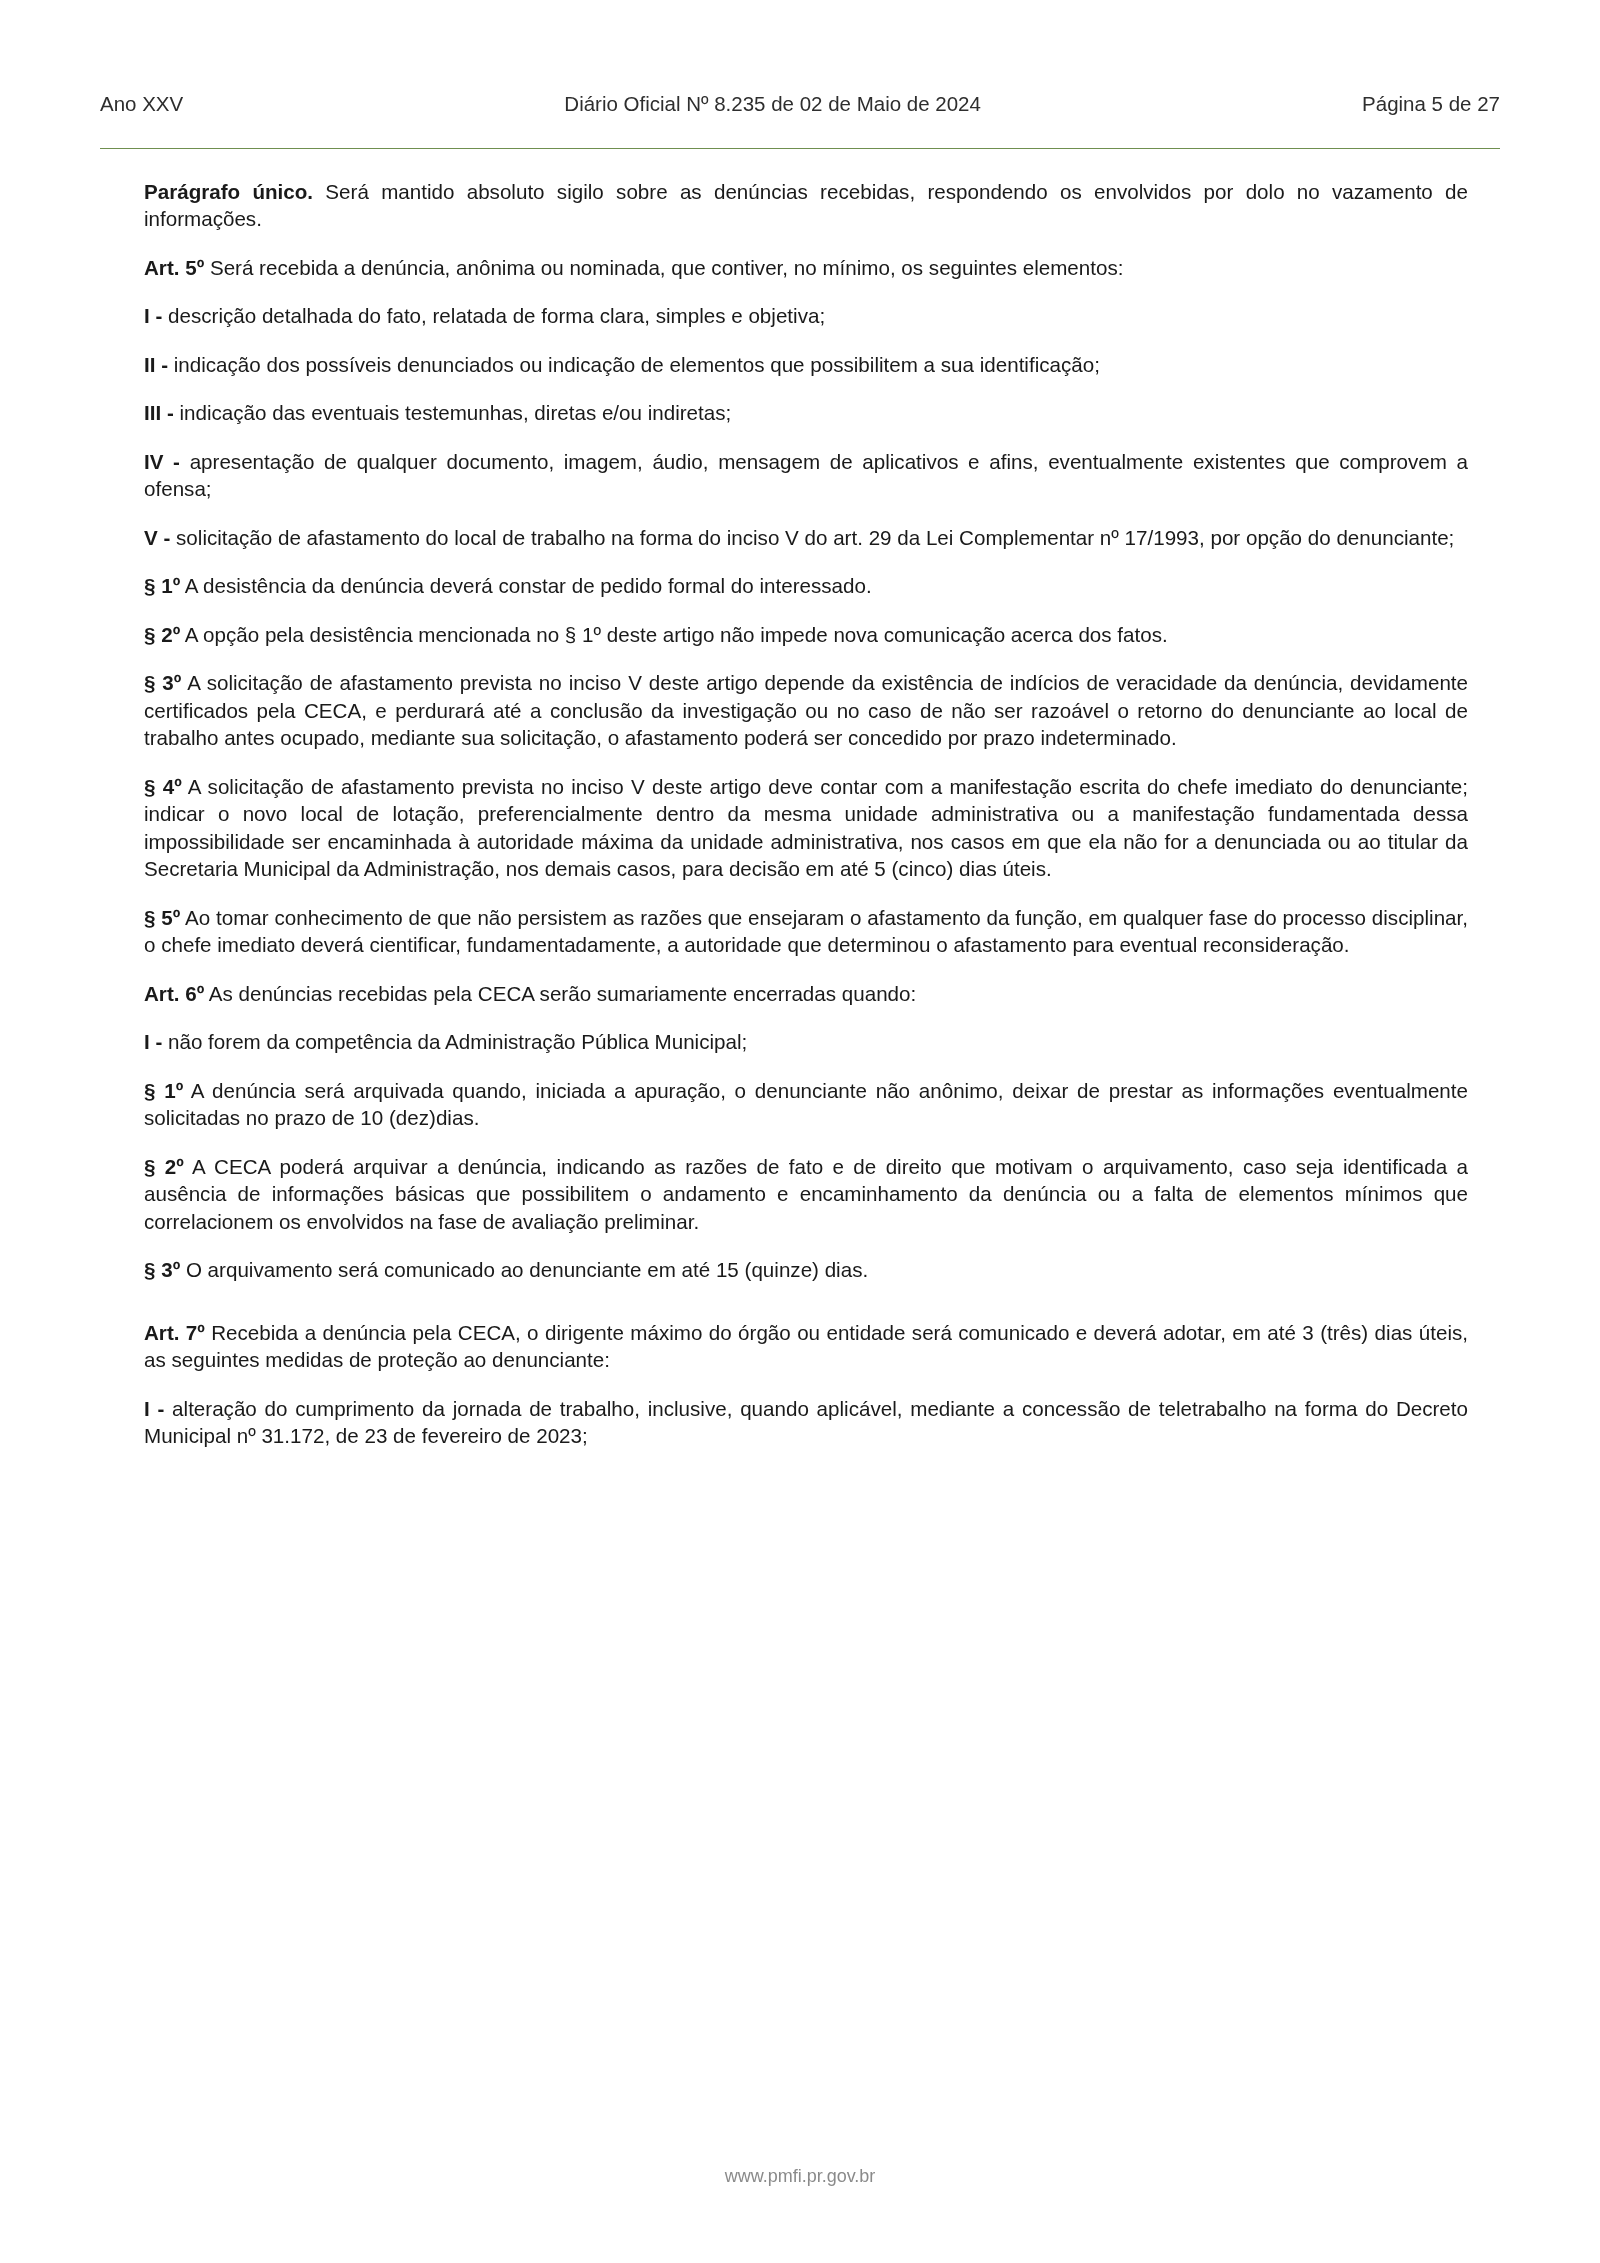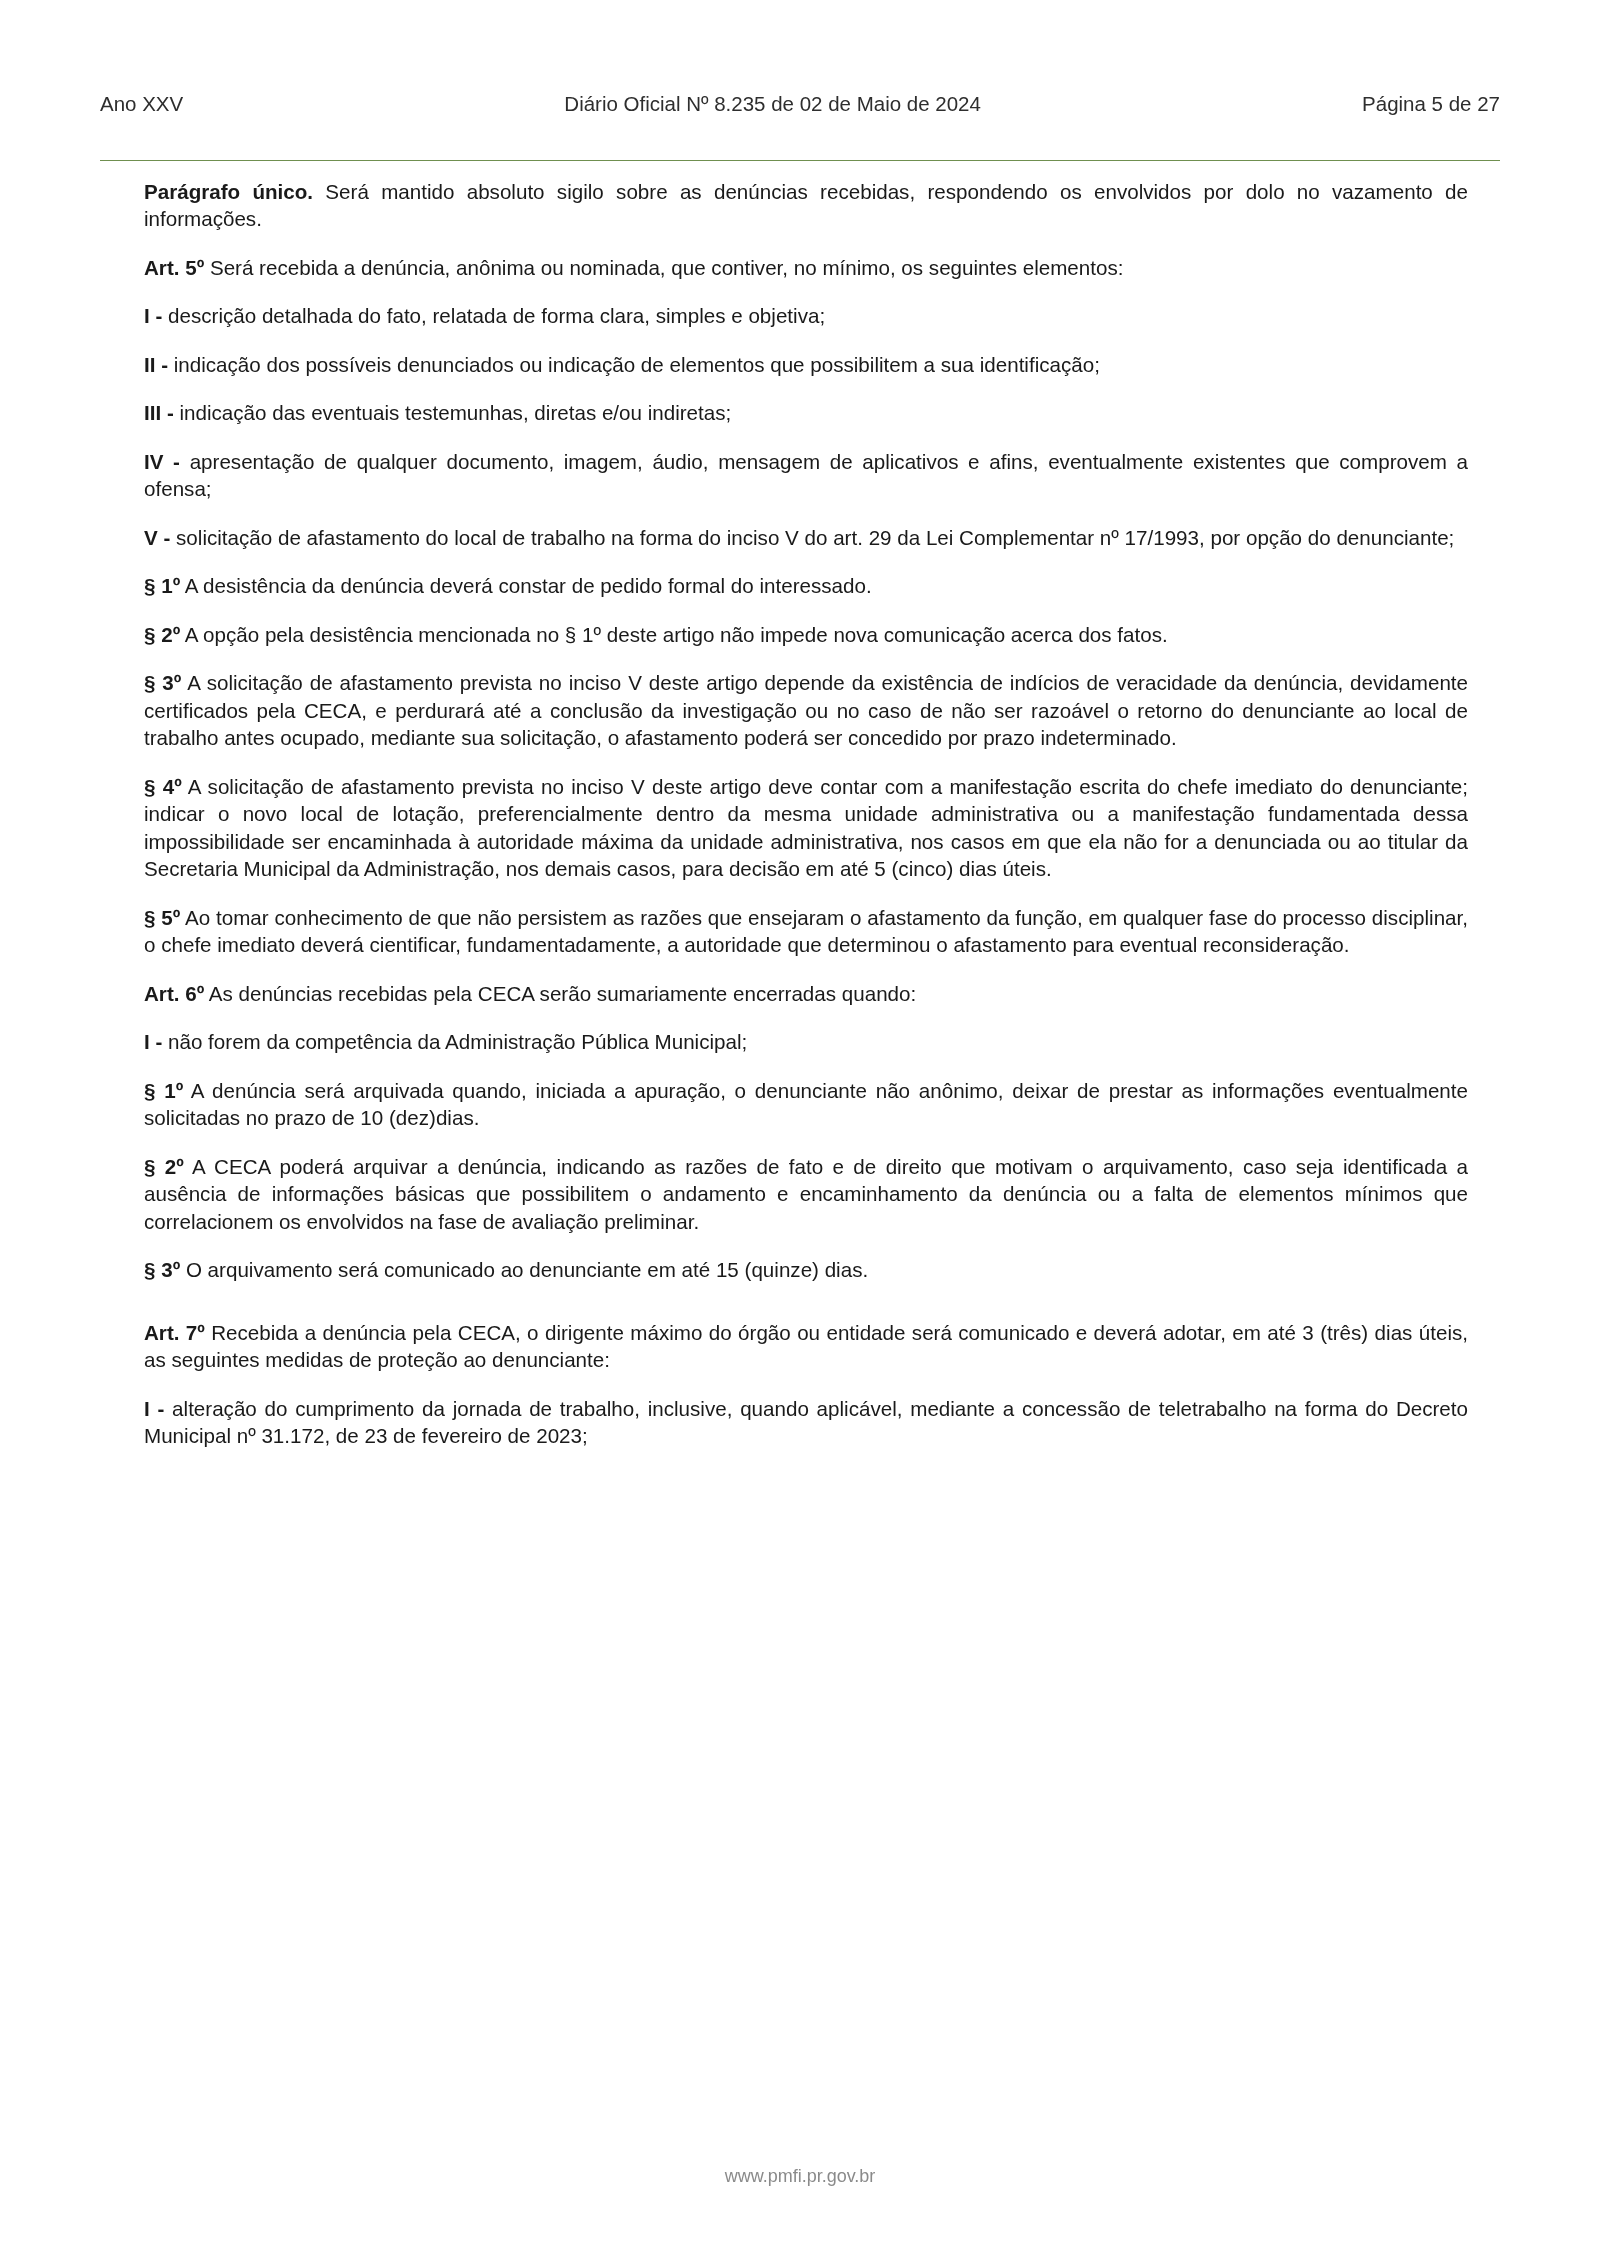--- a/index.html
+++ b/index.html
@@ -26,21 +26,21 @@
     top: 92px;
     left: 100px;
     right: 100px;
     height: 46px;
     display: flex;
     align-items: flex-start;
     justify-content: space-between;
     font-size: 20.5px;
     color: #2e2e2e;
     border-bottom: 1.6px solid #6f8f4f;
-    padding-bottom: 22px;
+    padding-bottom: 10px;
   }
   .header .left  { flex: 0 0 auto; text-align: left; }
   .header .center{ flex: 1 1 auto; text-align: center; }
   .header .right { flex: 0 0 auto; text-align: right; }
 
   .content {
     position: absolute;
     top: 178px;
     left: 132px;
     width: 1336px;

